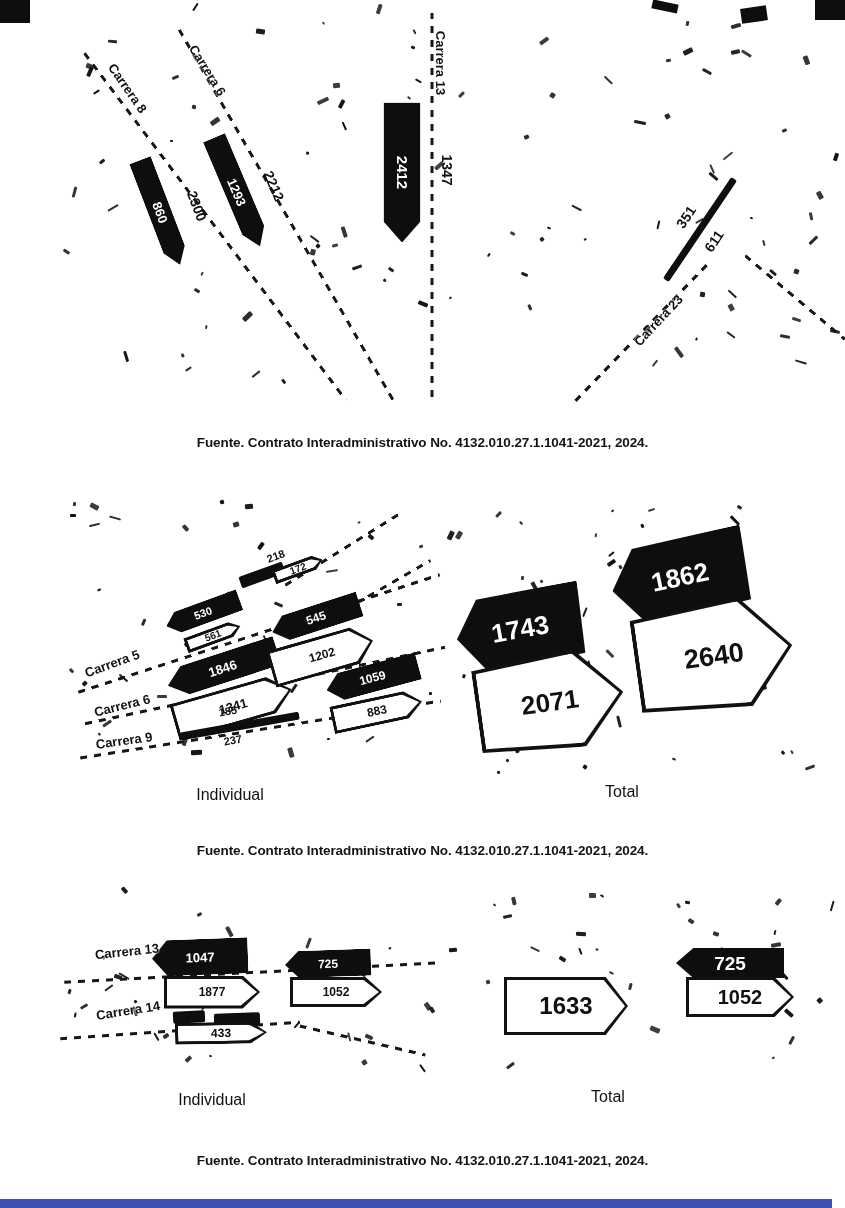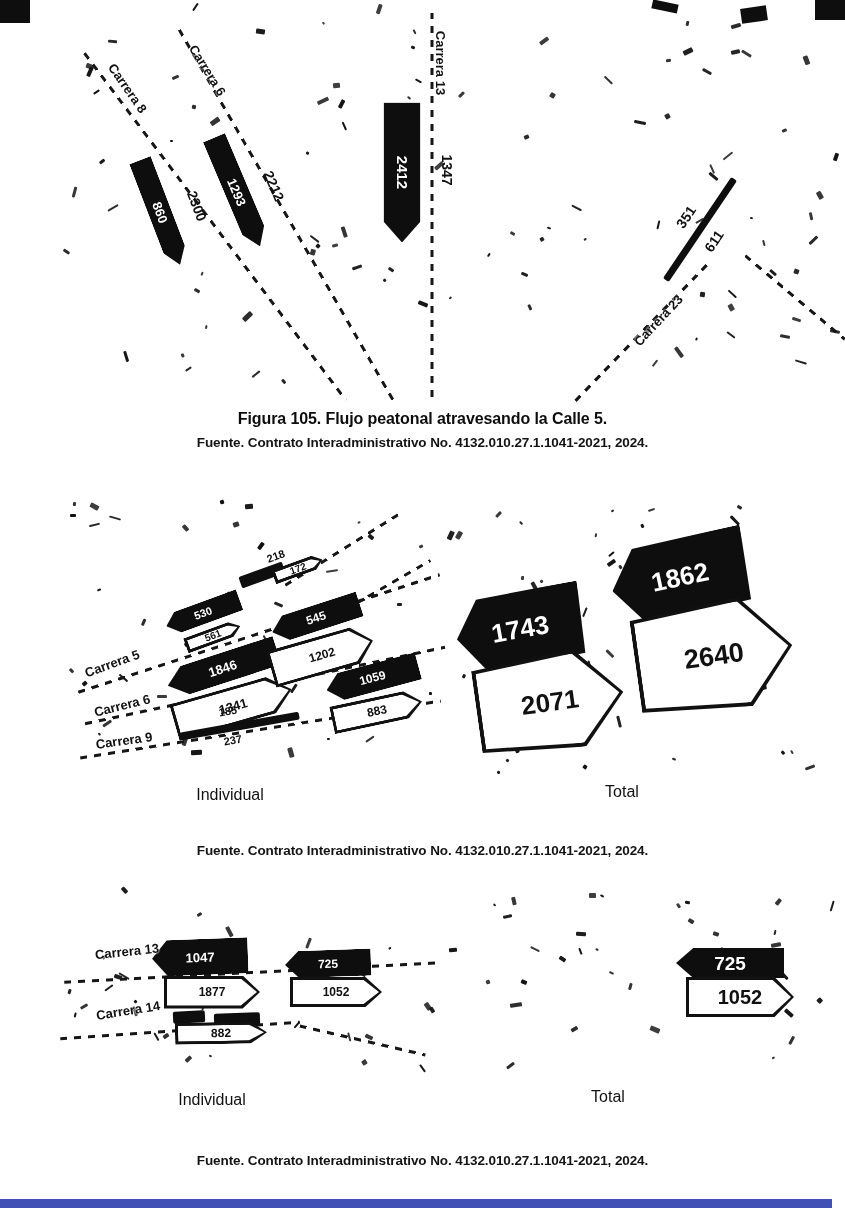--- a/index.html
+++ b/index.html
@@ -30,21 +30,20 @@
        font-size:13.5px;color:#141414;z-index:5;letter-spacing:-0.1px;}
   .panel-label{position:absolute;transform:translateX(-50%);font-weight:400;
        font-size:16px;color:#111;z-index:5;}
   #bottom-bar{position:absolute;left:0;top:1199px;width:832px;height:9px;z-index:6;}
 </style>
 </head>
 <body>
 
 <div id="stage">
 
-  <div class="cap" style="top:410px">Figura 105. Flujo peatonal atravesando la Calle 5.</div>
   <div class="src" style="top:435px">Fuente. Contrato Interadministrativo No. 4132.010.27.1.1041-2021, 2024.</div>
 
   <div class="panel-label" style="left:230px;top:786px">Individual</div>
   <div class="panel-label" style="left:622px;top:783px">Total</div>
   <div class="src" style="top:843px">Fuente. Contrato Interadministrativo No. 4132.010.27.1.1041-2021, 2024.</div>
 
   <div class="panel-label" style="left:212px;top:1091px">Individual</div>
   <div class="panel-label" style="left:608px;top:1088px">Total</div>
   <div class="src" style="top:1153px">Fuente. Contrato Interadministrativo No. 4132.010.27.1.1041-2021, 2024.</div>
 
@@ -172,21 +171,24 @@
     </div>
     <div class="shp dal" style="left: 285px; top: 949.5px; width: 86px; height: 27px; transform: rotate(-2deg); font-size: 12px;">
       <span class="tx">725</span>
     </div>
     <div class="shp lar" style="left: 290px; top: 977px; width: 92px; height: 30px; transform: rotate(0deg); font-size: 12px;">
       <span class="tx">1052</span>
     </div>
     <div class="shp bar" style="left: 173px; top: 1011px; width: 32px; height: 12px; transform: rotate(-3deg); font-size: 12px;"></div>
     <div class="shp bar" style="left: 214px; top: 1012.5px; width: 46px; height: 13px; transform: rotate(-2deg); font-size: 12px;"></div>
     <div class="shp lar" style="left: 175px; top: 1022px; width: 92px; height: 22px; transform: rotate(-1deg); font-size: 12px;">
-      <span class="tx">882</span>
+      <span class="tx">433</span>
+    </div>
+    <div class="shp lar" style="left: 504px; top: 977px; width: 124px; height: 58px; transform: rotate(0deg); font-size: 24px;">
+      <span class="tx">1633</span>
     </div>
     <div class="shp dal" style="left: 676px; top: 948px; width: 108px; height: 30px; transform: rotate(0deg); font-size: 19px;">
       <span class="tx">725</span>
     </div>
     <div class="shp lar" style="left: 686px; top: 977px; width: 108px; height: 40px; transform: rotate(0deg); font-size: 20px;">
       <span class="tx">1052</span>
     </div>
     <div class="shp blk" style="left: 0px; top: -0.5px; width: 30px; height: 23px; transform: rotate(0deg); font-size: 12px;"></div>
     <div class="shp blk" style="left: 741px; top: 6.5px; width: 26px; height: 15px; transform: rotate(-8deg); font-size: 12px;"></div>
     <div class="shp blk" style="left: 815px; top: 0px; width: 30px; height: 20px; transform: rotate(0deg); font-size: 12px;"></div>

